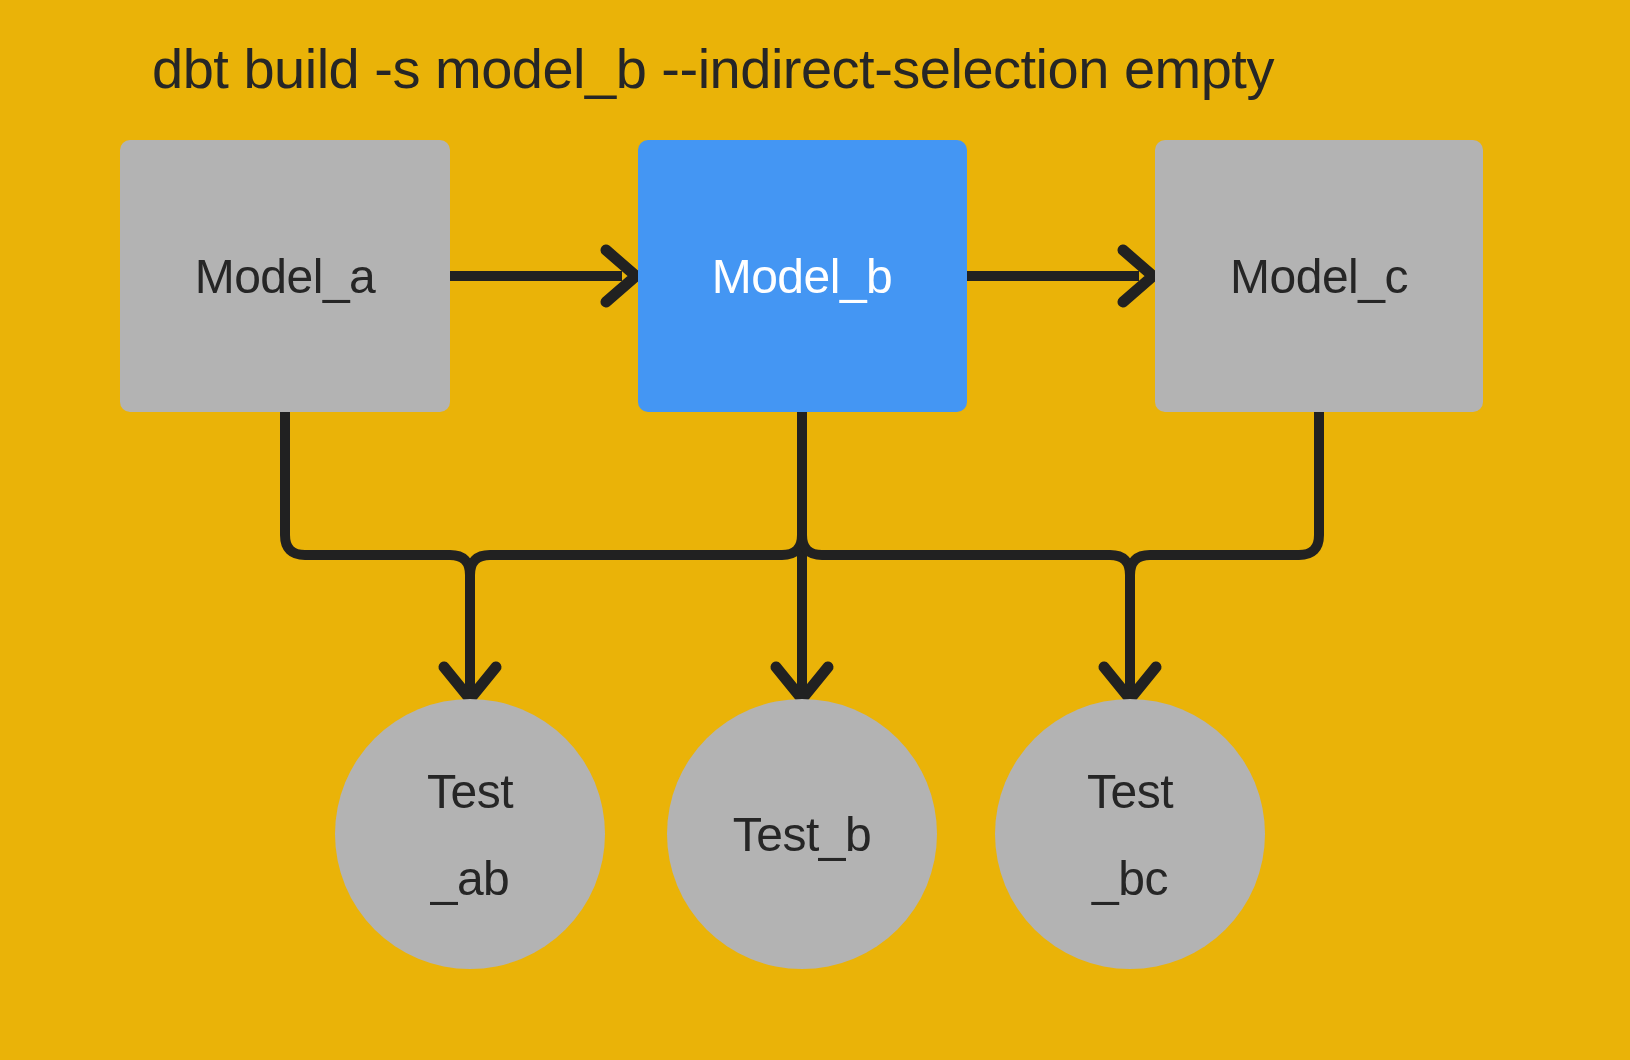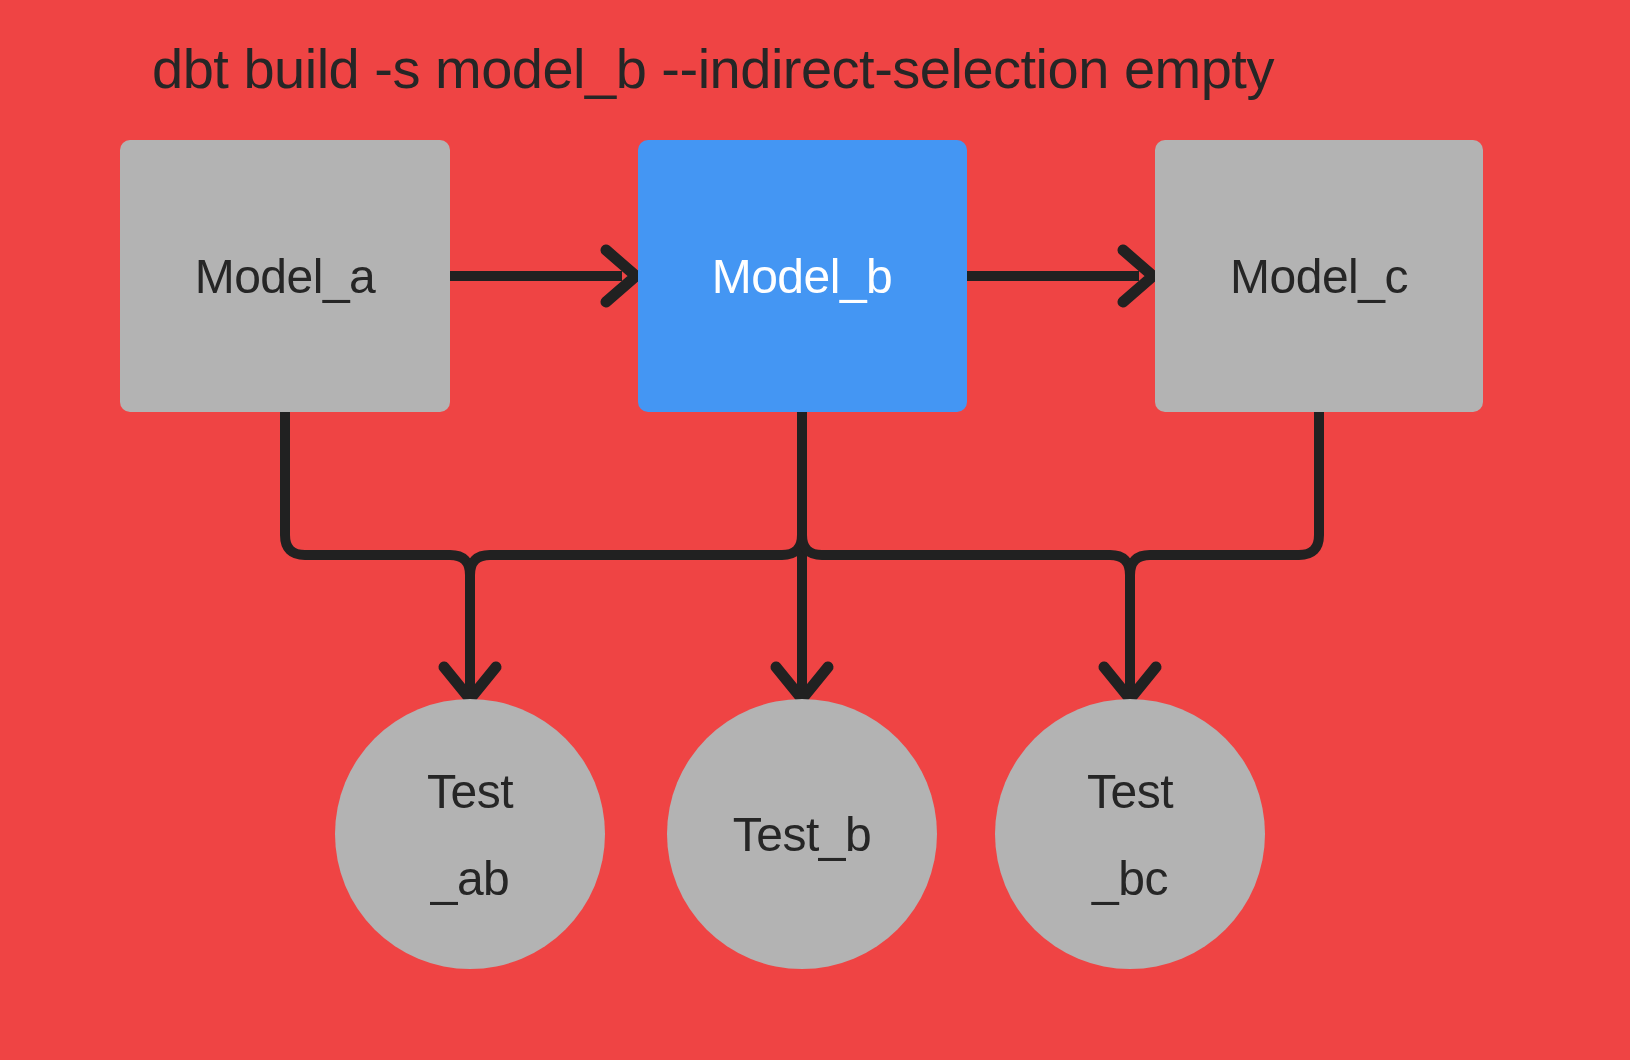--- a/index.html
+++ b/index.html
@@ -8,21 +8,21 @@
     background: #ffffff;
     width: 1630px;
     height: 1060px;
     overflow: hidden;
     font-family: "Liberation Sans", "DejaVu Sans", sans-serif;
   }
   .stage {
     position: relative;
     width: 1630px;
     height: 1060px;
-    background: #ef4444;
+    background: #eab308;
   }
   svg { display: block; }
   .edge {
     fill: none;
     stroke-width: 10;
     stroke-linecap: butt;
     stroke-linejoin: round;
   }
   .arrowhead {
     fill: none;

